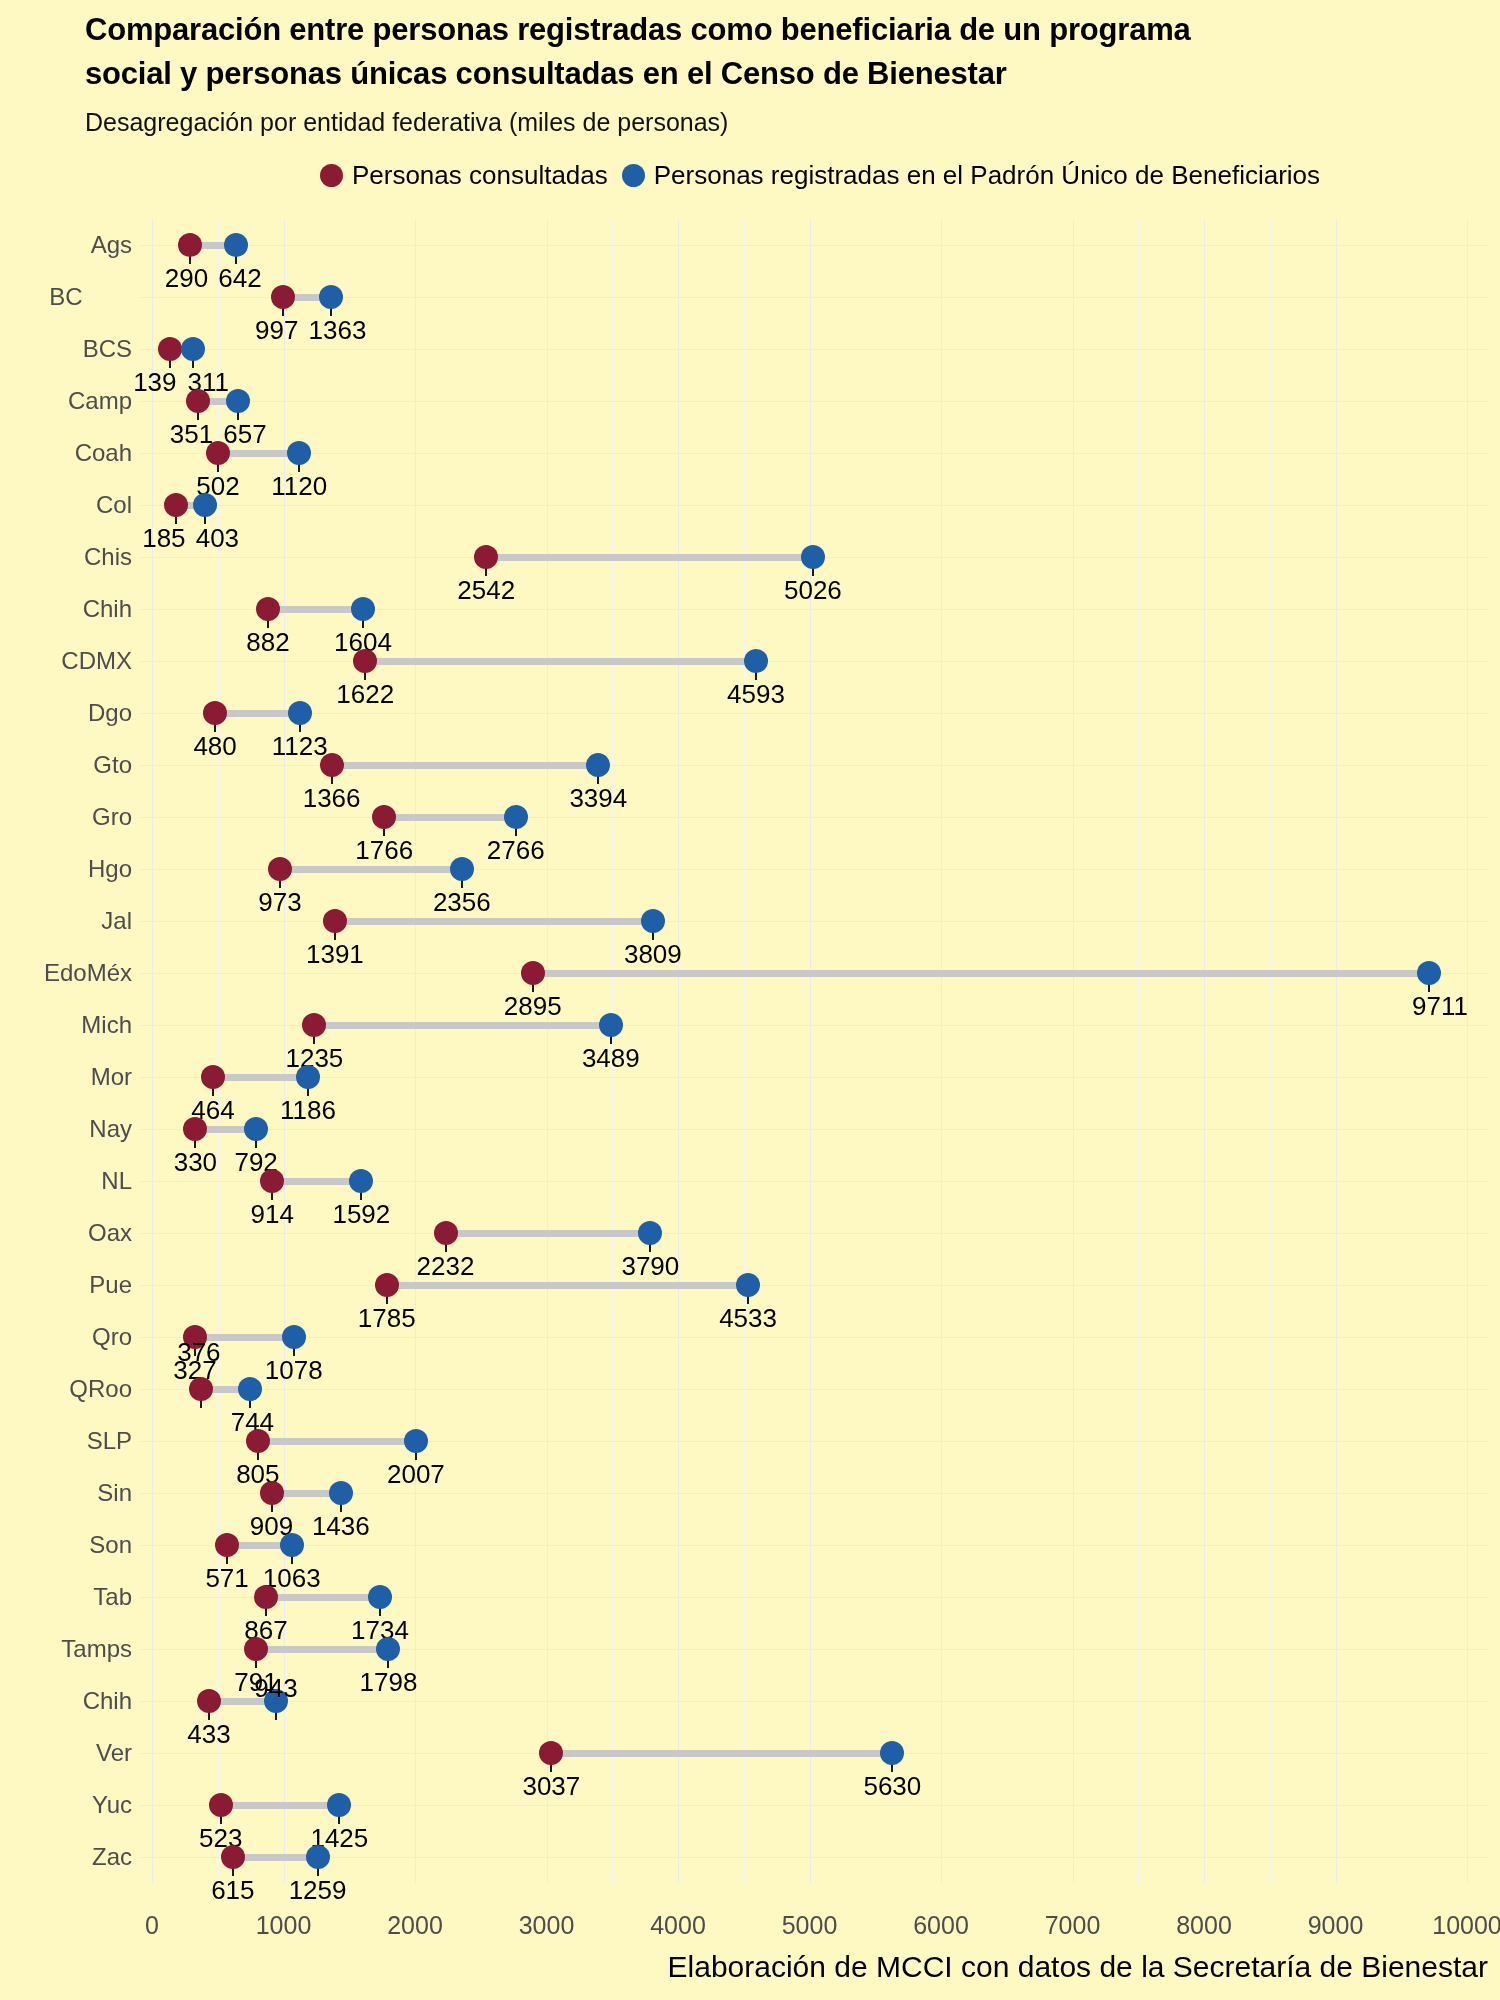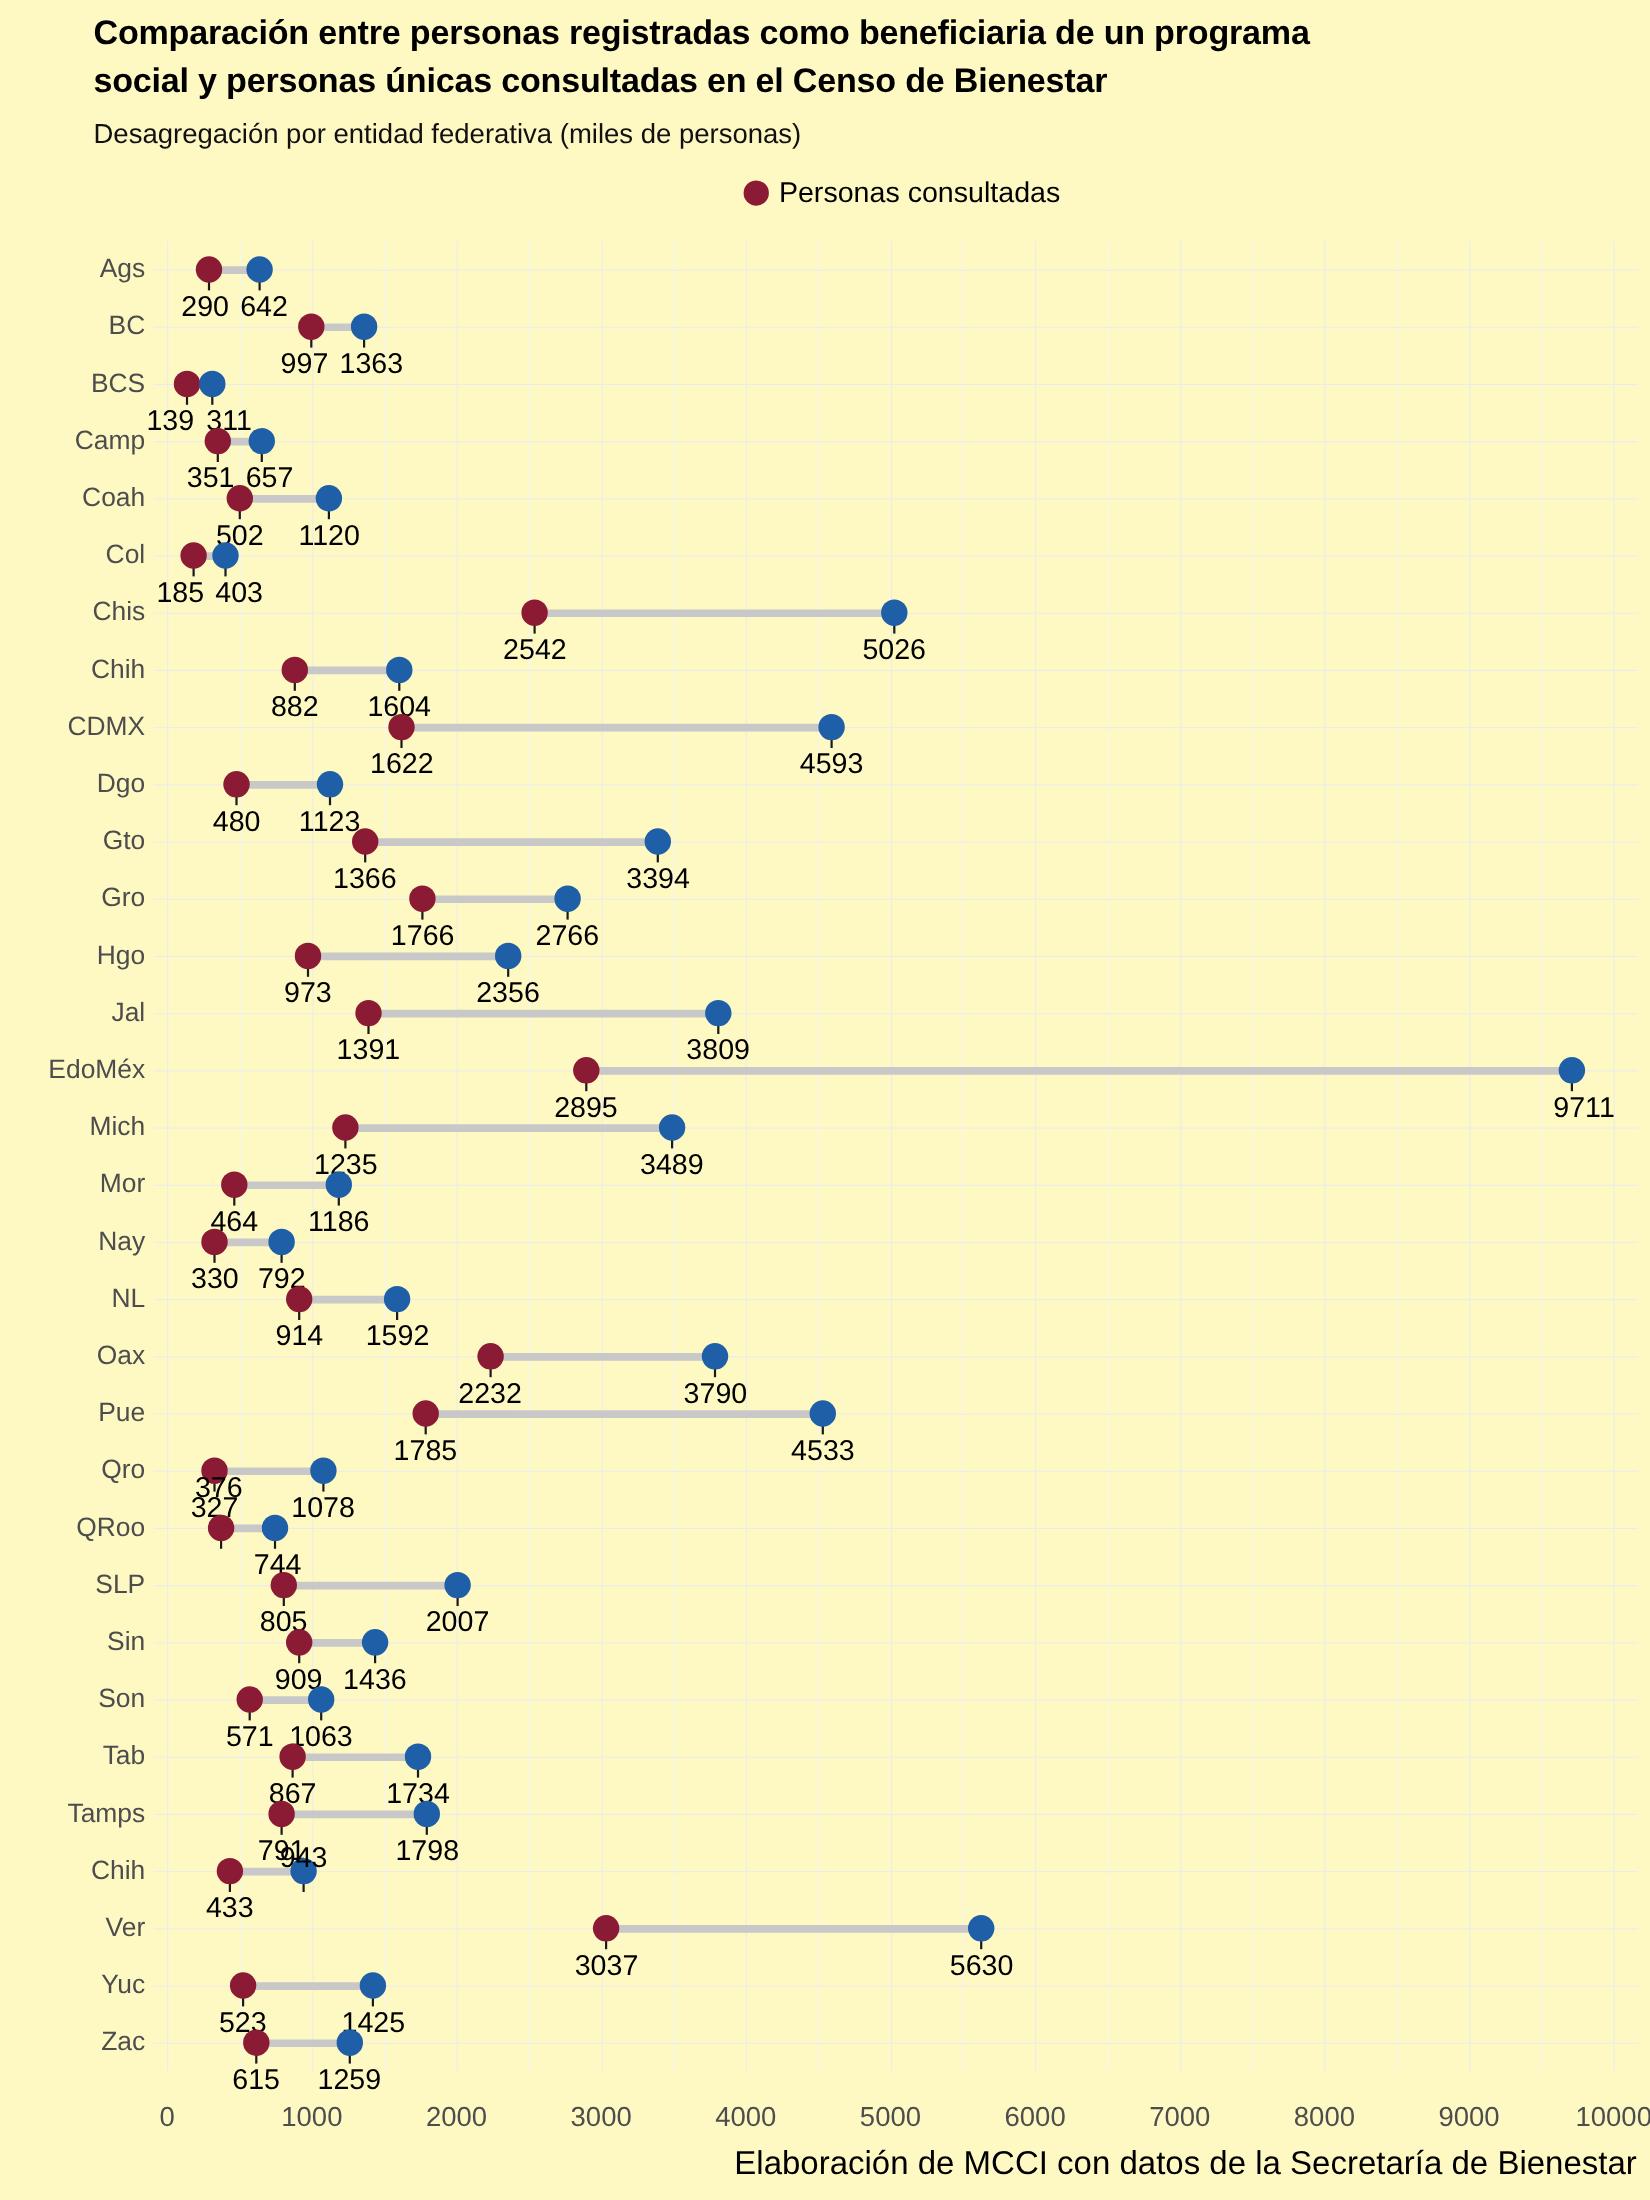--- a/index.html
+++ b/index.html
@@ -34,20 +34,24 @@
   <div class="title">
     <div>Comparación entre personas registradas como beneficiaria de un programa</div>
     <div>social y personas únicas consultadas en el Censo de Bienestar</div>
   </div>
   <div class="subtitle">Desagregación por entidad federativa (miles de personas)</div>
 
   <div class="legend">
     <div class="legend-item">
       <span class="legend-dot" id="legend-dot-red" style="background: rgb(139, 26, 52);"></span>
       <span>Personas consultadas</span>
+    </div>
+    <div class="legend-item">
+      <span class="legend-dot" id="legend-dot-blue" style="background: rgb(30, 95, 168);"></span>
+      <span>Personas registradas en el Padrón Único de Beneficiarios</span>
     </div>
   </div>
 
   <div id="plot">
       <div class="grid-v minor" style="left: 217.75px; top: 4px; height: 1664px;"></div>
       <div class="grid-v minor" style="left: 349.25px; top: 4px; height: 1664px;"></div>
       <div class="grid-v minor" style="left: 480.75px; top: 4px; height: 1664px;"></div>
       <div class="grid-v minor" style="left: 612.25px; top: 4px; height: 1664px;"></div>
       <div class="grid-v minor" style="left: 743.75px; top: 4px; height: 1664px;"></div>
       <div class="grid-v minor" style="left: 875.25px; top: 4px; height: 1664px;"></div>
@@ -69,21 +73,21 @@
       <div class="grid-h" style="left: 140px; top: 30px; width: 1349px;"></div>
       <div class="ylab" style="top: 16px;">Ags</div>
       <div class="connector" style="left: 190.135px; top: 26.5px; width: 46.288px;"></div>
       <div class="leader" style="left: 189.135px; top: 41px;"></div>
       <div class="leader" style="left: 235.423px; top: 41px;"></div>
       <div class="dot red" style="left: 178.135px; top: 18px;"></div>
       <div class="dot blue" style="left: 224.423px; top: 18px;"></div>
       <div class="vlab" style="left: 154.779px; top: 50px; width: 63.5px;">290</div>
       <div class="vlab" style="left: 208.279px; top: 50px; width: 63.5px;">642</div>
       <div class="grid-h" style="left: 140px; top: 82px; width: 1349px;"></div>
-      <div class="ylab" style="top: 68px;">BC</div>
+      <div class="ylab" style="top: 68px; text-align: center;">BC</div>
       <div class="connector" style="left: 283.106px; top: 78.5px; width: 48.129px;"></div>
       <div class="leader" style="left: 282.106px; top: 93px;"></div>
       <div class="leader" style="left: 330.235px; top: 93px;"></div>
       <div class="dot red" style="left: 271.106px; top: 70px;"></div>
       <div class="dot blue" style="left: 319.235px; top: 70px;"></div>
       <div class="vlab" style="left: 245.045px; top: 102px; width: 63.5px;">997</div>
       <div class="vlab" style="left: 298.545px; top: 102px; width: 78px;">1363</div>
       <div class="grid-h" style="left: 140px; top: 134px; width: 1349px;"></div>
       <div class="ylab" style="top: 120px;">BCS</div>
       <div class="connector" style="left: 170.279px; top: 130.5px; width: 22.618px;"></div>

